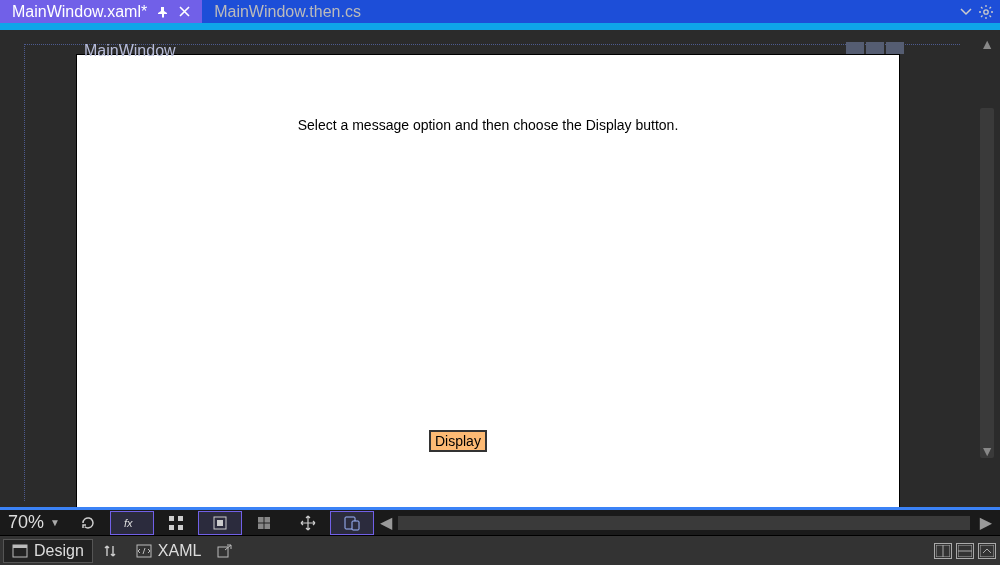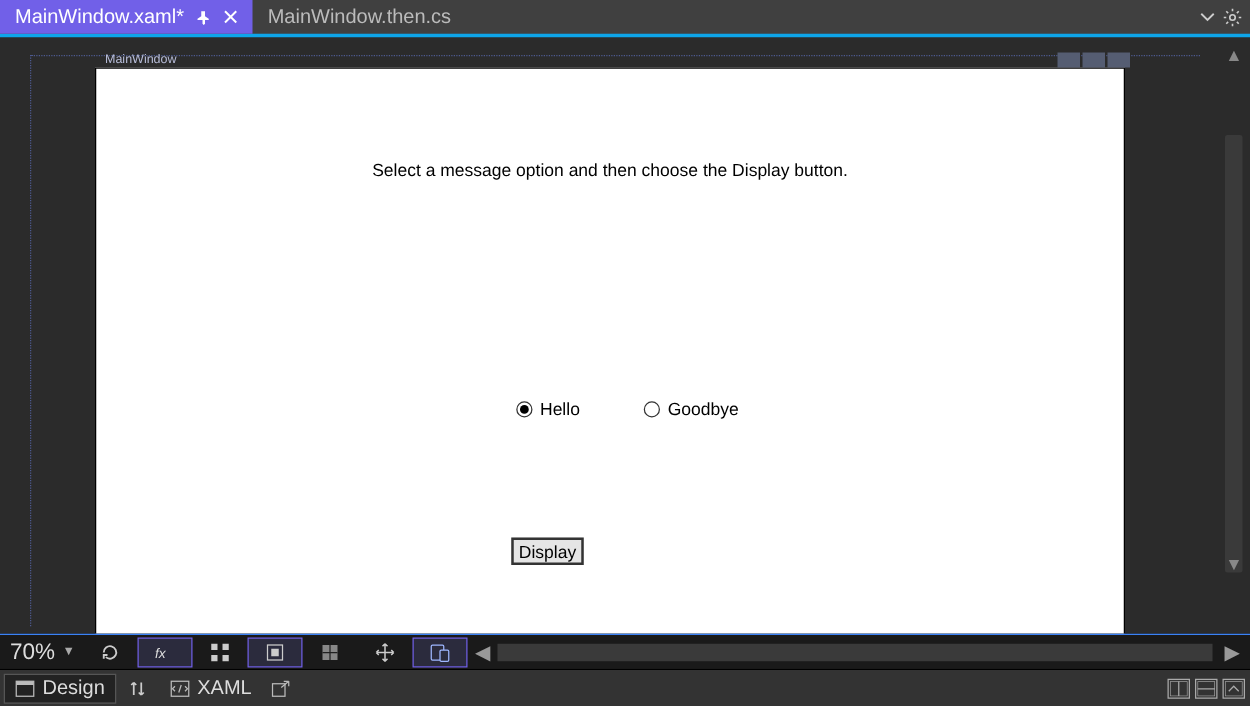--- a/index.html
+++ b/index.html
@@ -1,49 +1,49 @@
 <!DOCTYPE html>
 <html><head>
 <meta charset="utf-8">
 <style>
   * { box-sizing: border-box; margin: 0; padding: 0; font-family: "Segoe UI", Arial, sans-serif; }
   html, body { width: 1000px; height: 565px; background: #1a1a1a; overflow: hidden; color: #ccc; }
   .root { display: flex; flex-direction: column; width: 100%; height: 100%; }
 
   
-  .tabstrip { display: flex; align-items: stretch; height: 30px; background: #404040; border-bottom: 3px solid #0ea5e9; position: relative; }
+  .tabstrip { display: flex; align-items: stretch; height: 30px; background: #1d4ed8; border-bottom: 7px solid #0ea5e9; position: relative; }
   .tab { display: flex; align-items: center; padding: 0 12px; font-size: 16px; cursor: pointer; gap: 10px; }
   .tab.active { background: #7160e8; color: #fff; }
   .tab.inactive { color: #bbb; }
   .tab .pin, .tab .close { display: inline-flex; align-items: center; }
   .tabstrip-right { margin-left: auto; display: flex; align-items: center; gap: 6px; padding-right: 6px; }
   .icon-btn { color: #ccc; cursor: pointer; display:inline-flex; align-items:center; justify-content:center; }
 
   
   .designer-wrap { flex: 1; position: relative; background: #2b2b2b; overflow: hidden; }
   .ruler-v { position:absolute; left:24px; top:14px; bottom:6px; width:1px; border-left:1px dotted #4d5a8f; }
   .ruler-h { position:absolute; left:24px; right:40px; top:14px; height:1px; border-top:1px dotted #4d5a8f; }
-  .window-caption { position:absolute; left:84px; top:12px; font-size:10px; color:#b8bdd9; z-index:3; }
+  .window-caption { position:absolute; left:84px; top:12px; font-size:16px; color:#b8bdd9; z-index:3; }
   .caption-btns { position:absolute; top:12px; right:96px; display:flex; gap:2px; z-index:3; }
   .caption-btns div { width:18px; height:12px; background:#555d72; }
   .design-surface { position:absolute; left:76px; top:24px; width:824px; height:478px; background:#fff; border:1px solid #000; color:#000; }
-  .msg { position:absolute; left:0; right:0; top:73px; text-align:center; font-size:14px; }
+  .msg { position:absolute; left:0; right:0; top:62px; text-align:center; font-size:14px; }
   .radios { position:absolute; top:264px; left:0; right:0; display:flex; justify-content:space-between; padding:0 308px 0 336px; font-size:14px; }
   .radio { display:flex; align-items:center; gap:6px; }
   .radio .rb { width:13px; height:13px; border:1px solid #333; border-radius:50%; display:inline-flex; align-items:center; justify-content:center; }
   .radio .rb.selected::after { content:""; width:7px; height:7px; background:#000; border-radius:50%; }
-  .display-btn { position:absolute; left:332px; top:375px; padding:1px 4px; font-size:14px; background:#e5e5e5; border:2px solid #333; cursor:pointer; }
+  .display-btn { position:absolute; left:352px; top:375px; padding:1px 4px; font-size:14px; background:#fdba74; border:2px solid #333; cursor:pointer; }
 
   
   .scroll-up { position:absolute; right:6px; top:6px; color:#888; font-size:14px; cursor:pointer; }
   .scroll-down { position:absolute; right:6px; bottom:48px; color:#888; font-size:14px; cursor:pointer; }
   .scrollbar-v { position:absolute; right:6px; top:78px; width:14px; height:350px; background:#3a3a3a; border-radius:2px; }
 
   
-  .tools { height: 28px; background: #1a1a1a; display:flex; align-items:center; border-top:1px solid #3b82f6; padding-left:4px; position:relative; }
+  .tools { height: 28px; background: #1a1a1a; display:flex; align-items:center; border-top:3px solid #3b82f6; padding-left:4px; position:relative; }
   .zoom { font-size:18px; color:#ddd; padding:0 4px; }
   .zoom-dd { color:#aaa; cursor:pointer; padding:0 6px 0 2px; font-size:10px; }
   .tools .tbtn { width:42px; height:22px; display:inline-flex; align-items:center; justify-content:center; margin:0 1px; cursor:pointer; color:#ccc; }
   .tools .tbtn.sel { outline:1px solid #7160e8; background:#2b2b3d; }
   .hscroll-left { color:#999; padding:0 6px; cursor:pointer; }
   .hscroll-track { flex:1; height:14px; background:#3a3a3a; margin-right:30px; }
   .hscroll-right { position:absolute; right:8px; color:#999; cursor:pointer; }
 
   
   .splitbar { height: 30px; background: #333; border-top:1px solid #000; display:flex; align-items:center; color:#ddd; font-size:16px; padding:0 4px; }
@@ -111,30 +111,20 @@
 
     <div class="window-caption">MainWindow</div>
     <div class="caption-btns">
       <div></div>
       <div></div>
       <div></div>
     </div>
 
     <div class="design-surface">
       <div class="msg">Select a message option and then choose the Display button.</div>
-      <div class="radios">
-        <div class="radio">
-          <span class="rb selected"></span>
-          <span>Hello</span>
-        </div>
-        <div class="radio">
-          <span class="rb"></span>
-          <span>Goodbye</span>
-        </div>
-      </div>
       <div class="display-btn">
         <span>Display</span>
       </div>
     </div>
   </div>
 
   <div class="tools">
     <span class="zoom">70%</span>
     <span class="zoom-dd">▼</span>
     <span class="tbtn">

